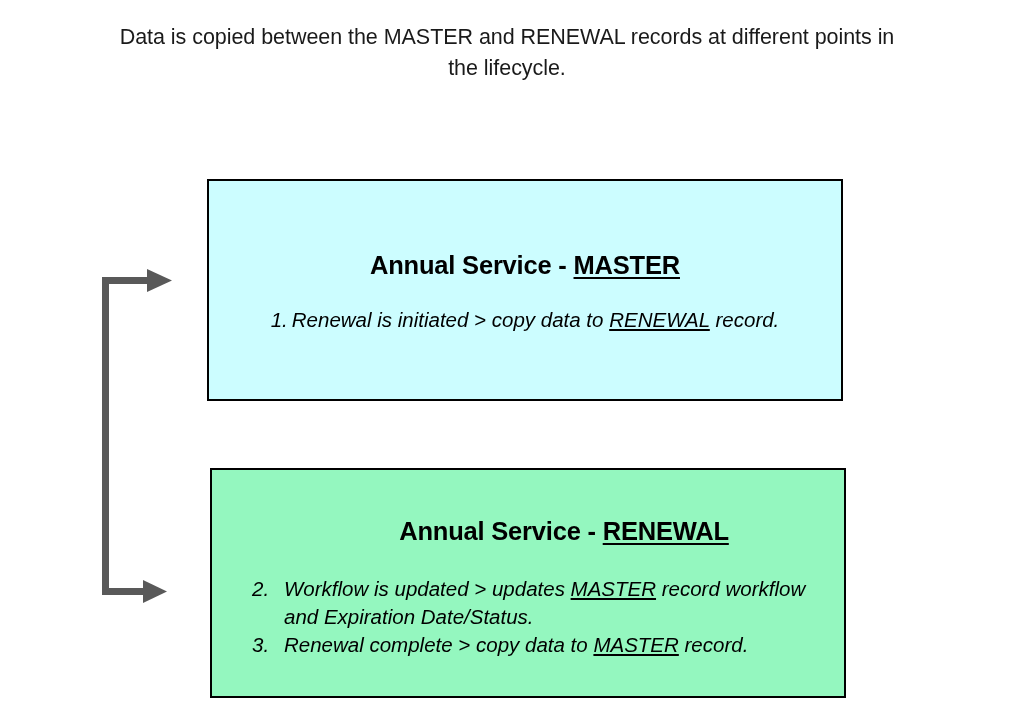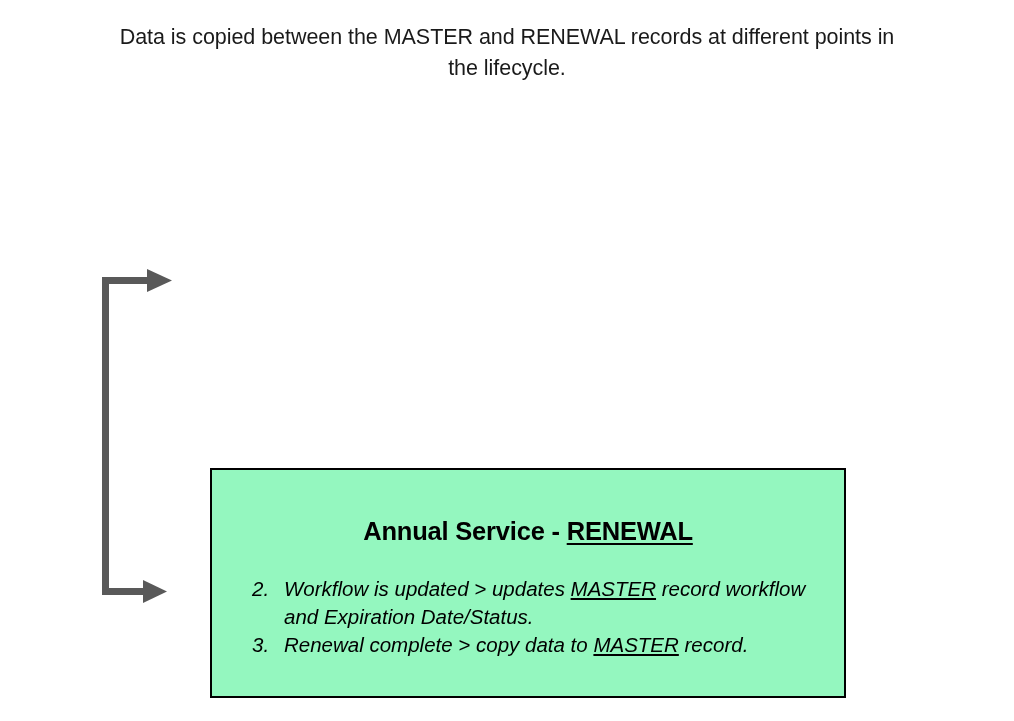--- a/index.html
+++ b/index.html
@@ -65,21 +65,21 @@
     left: 0;
     width: 100%;
     text-align: center;
     font-size: 25.5px;
     font-weight: 700;
     color: #000000;
     letter-spacing: -0.2px;
     white-space: nowrap;
   }
   .record-box.master .box-heading { top: 70px; }
-  .record-box.renewal .box-heading { top: 47px; }
+  .record-box.renewal .box-heading { top: 47px; padding-left: 36px; }
 
   .box-heading .emph {
     text-decoration: underline;
     text-underline-offset: 3px;
     text-decoration-thickness: 2px;
   }
 
   
   .step-list {
     position: absolute;
@@ -153,20 +153,30 @@
       <rect x="8" y="11" width="48" height="7" fill="#595959"></rect>
 
       <polygon points="53,3 78,14.5 53,26" fill="#595959"></polygon>
 
       <rect x="8" y="322" width="44" height="7" fill="#595959"></rect>
 
       <polygon points="49,314 73,325.5 49,337" fill="#595959"></polygon>
     </svg>
   </div>
 
+  <div class="record-box master">
+    <div class="box-heading">
+      <span>Annual Service - </span><span class="emph">MASTER</span>
+    </div>
+    <ul class="step-list">
+      <li class="step">
+        <span class="step-num">1.</span><span>Renewal is initiated &gt; copy data to </span><span class="emph">RENEWAL</span><span> record.</span>
+      </li>
+    </ul>
+  </div>
 
   <div class="record-box renewal">
     <div class="box-heading">
       <span>Annual Service - </span><span class="emph">RENEWAL</span>
     </div>
     <ul class="step-list">
       <li class="step">
         <span class="step-num">2.</span><span>Workflow is updated &gt; updates </span><span class="emph">MASTER</span><span> record workflow and Expiration Date/Status.</span>
       </li>
       <li class="step">

